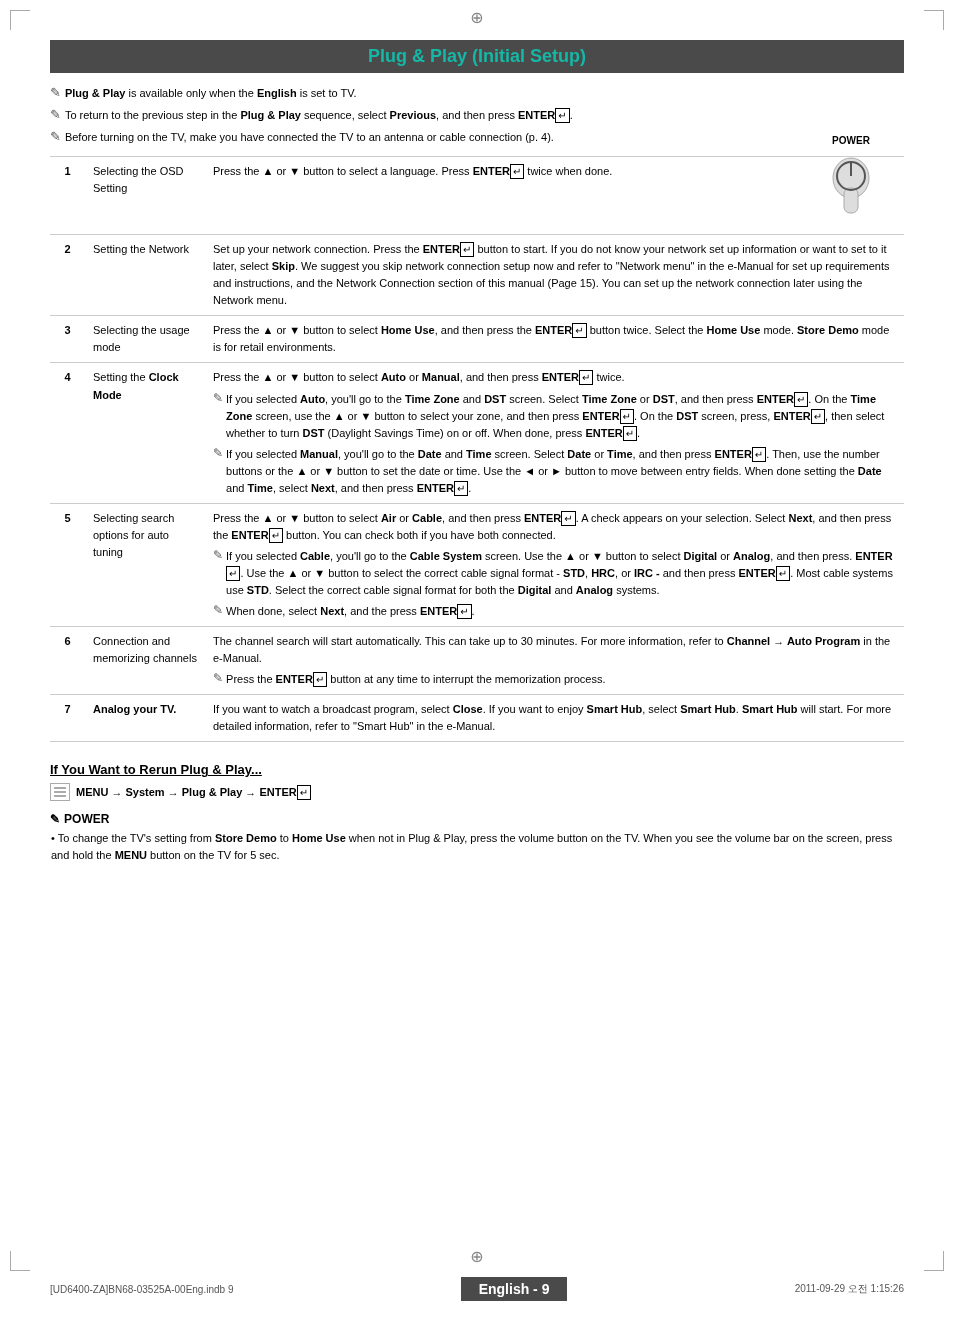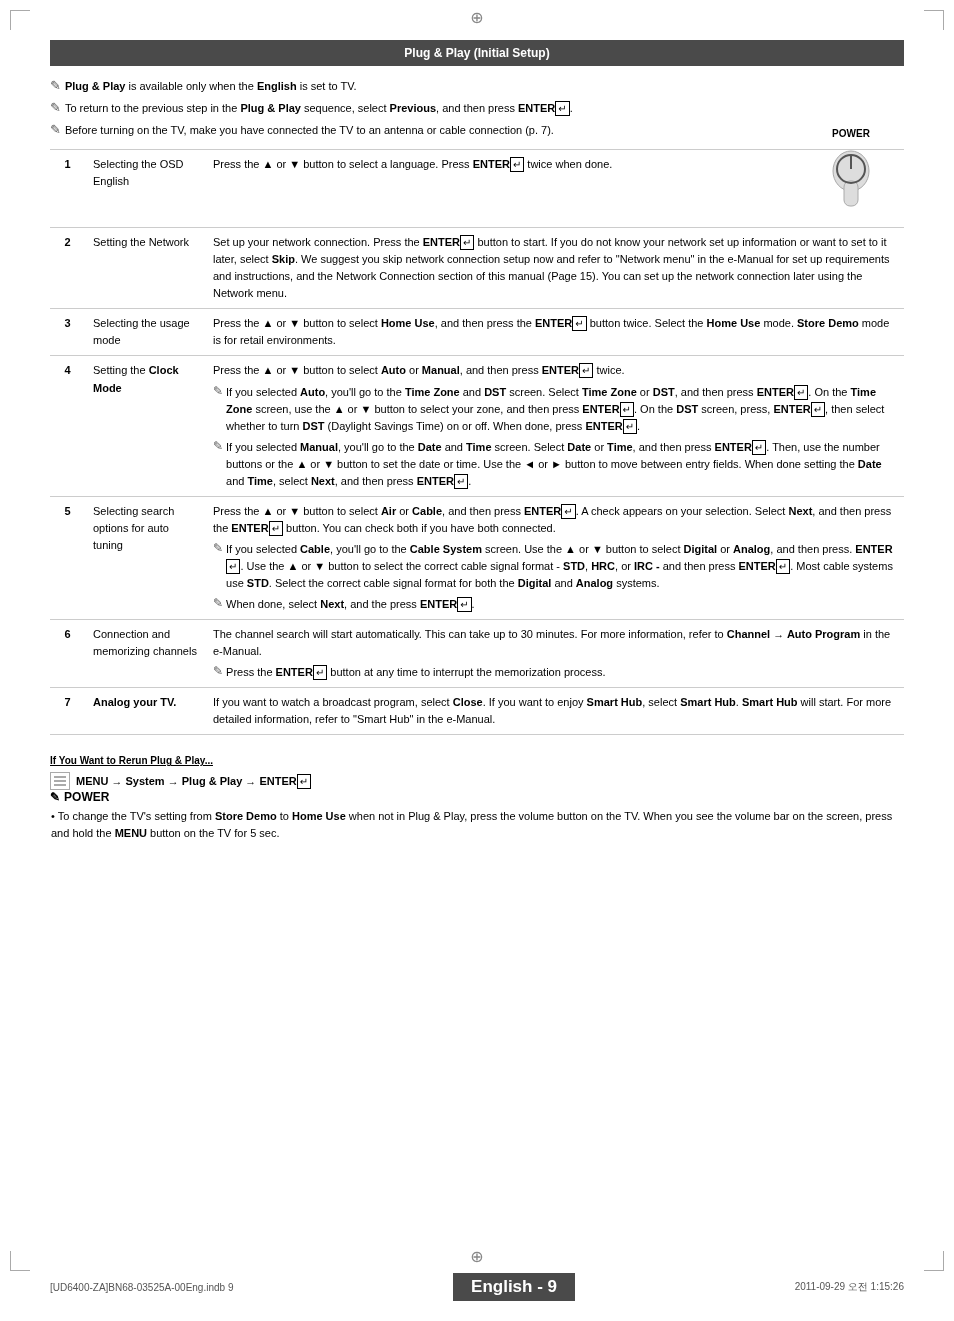--- a/index.html
+++ b/index.html
@@ -27,23 +27,23 @@
       border-color: #aaa;
       border-style: solid;
     }
     .corner-tl { top: 10px; left: 10px; border-width: 1px 0 0 1px; }
     .corner-tr { top: 10px; right: 10px; border-width: 1px 1px 0 0; }
     .corner-bl { bottom: 50px; left: 10px; border-width: 0 0 1px 1px; }
     .corner-br { bottom: 50px; right: 10px; border-width: 0 1px 1px 0; }
 
     .title-bar {
       background: #4a4a4a;
-      color: #ffffff;
+      color: #14b8a6;
       text-align: center;
-      font-size: 12px;
+      font-size: 18px;
       font-weight: bold;
       padding: 6px 16px;
       margin-bottom: 12px;
     }
     .intro-text {
       font-size: 11px;
       line-height: 1.5;
       margin-bottom: 8px;
     }
     .note-line {
@@ -122,31 +122,31 @@
       align-items: center;
       font-size: 10px;
       margin-top: 4px;
     }
 
     
     .bottom-section {
       margin-top: 20px;
     }
     .rerun-title {
-      font-size: 10px;
+      font-size: 13px;
       font-weight: bold;
       text-decoration: underline;
       margin-bottom: 6px;
     }
     .menu-line {
       font-size: 11px;
       display: flex;
       align-items: center;
       gap: 6px;
-      margin-bottom: 0;
+      margin-bottom: 11px;
     }
     .menu-icon-box {
       width: 20px;
       height: 18px;
       border: 1px solid #aaa;
       display: flex;
       align-items: center;
       justify-content: center;
       font-size: 9px;
       color: #555;
@@ -178,21 +178,21 @@
       justify-content: space-between;
       align-items: center;
       padding: 0 50px;
       font-size: 10px;
       color: #555;
     }
     .footer-center {
       background: #4a4a4a;
       color: #fff;
       padding: 4px 18px;
-      font-size: 17px;
+      font-size: 14px;
       font-weight: bold;
     }
 
     
     .last-row td {
       border-bottom: 1px solid #ccc;
     }
   </style>
 </head>
 <body>
@@ -210,29 +210,29 @@
   <div class="note-line">
     <span class="note-icon">✎</span>
     <span class="note-text"><span class="bold">Plug &amp; Play</span> is available only when the <span class="bold">English</span> is set to TV.</span>
   </div>
   <div class="note-line">
     <span class="note-icon">✎</span>
     <span class="note-text">To return to the previous step in the <span class="bold">Plug &amp; Play</span> sequence, select <span class="bold">Previous</span>, and then press <span class="bold">ENTER</span><span class="enter-symbol">↵</span>.</span>
   </div>
   <div class="note-line">
     <span class="note-icon">✎</span>
-    <span class="note-text">Before turning on the TV, make you have connected the TV to an antenna or cable connection (p. 7).</span>
+    <span class="note-text">Before turning on the TV, make you have connected the TV to an antenna or cable connection (p. 4).</span>
   </div>
 
   <table class="steps-table">
     <tbody>
 
       <tr>
         <td class="step-num">1</td>
-        <td class="step-label">Selecting the OSD English</td>
+        <td class="step-label">Selecting the OSD Setting</td>
         <td class="step-content">
           Press the ▲ or ▼ button to select a language. Press <span class="bold">ENTER</span><span class="enter-symbol">↵</span> twice when done.
           
           <div class="power-graphic" style="float:right; margin-left:10px; margin-top:-30px; width:90px;">
             <span style="font-size:10px; font-weight:bold;">POWER</span>
             <svg width="70" height="80" viewBox="0 0 70 80">
 
               <ellipse cx="35" cy="30" rx="18" ry="20" fill="#ddd" stroke="#aaa" stroke-width="1"></ellipse>
               <rect x="28" y="40" width="14" height="25" rx="6" fill="#ddd" stroke="#aaa" stroke-width="1"></rect>
 

